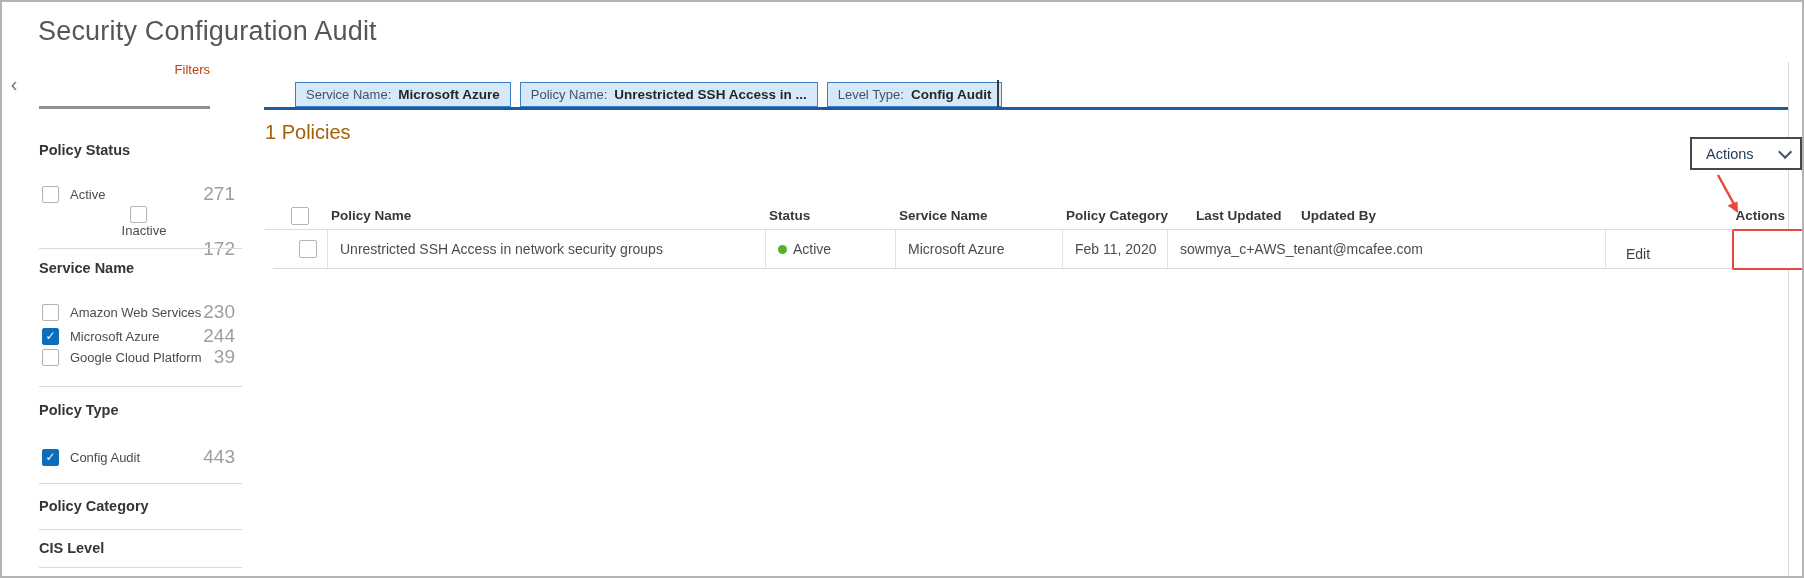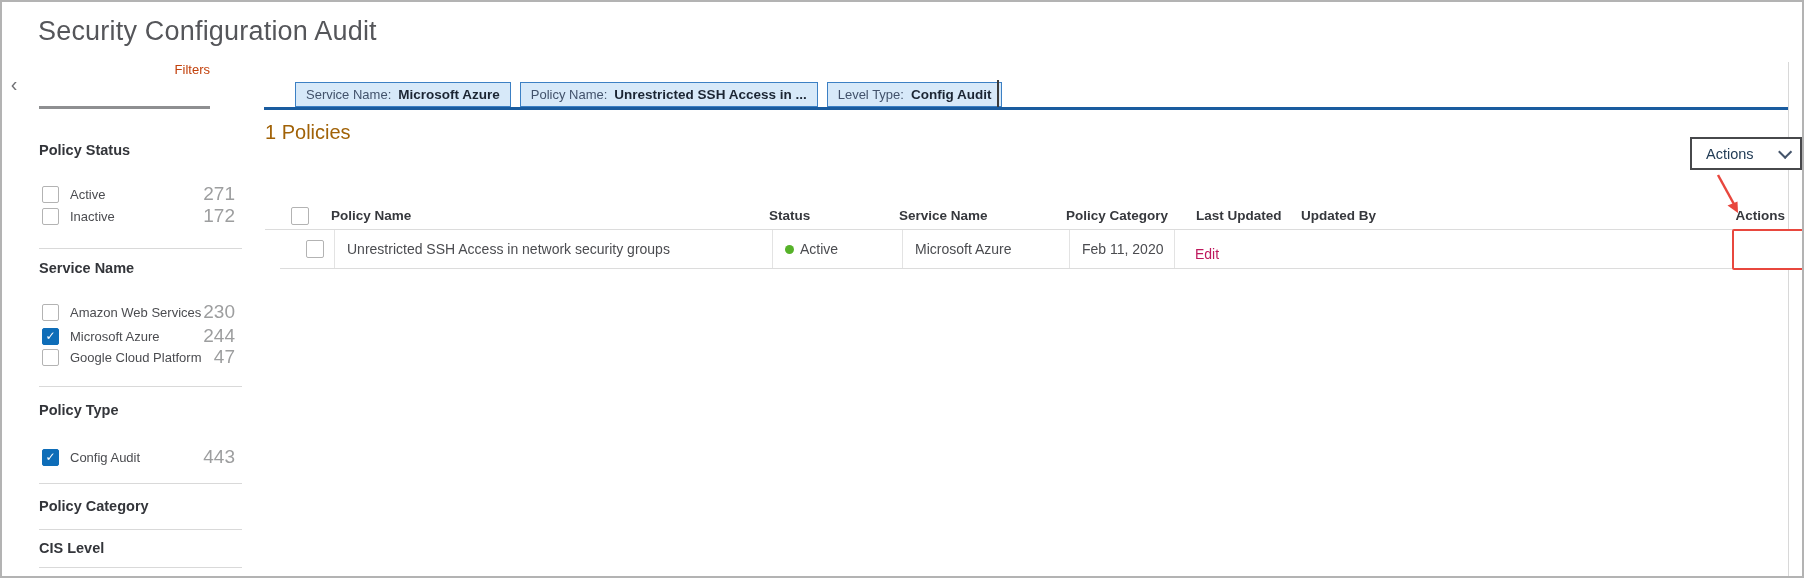--- a/index.html
+++ b/index.html
@@ -189,21 +189,21 @@
     left: 263px; top: 200px;
     width: 1524px; height: 28px;
     display: flex;
     border-bottom: 1px solid #dcdcdc;
     font-size: 13.5px;
     font-weight: 700;
     color: #36383d;
   }
   .tbl-row {
     position: absolute;
-    left: 278px; top: 228px;
+    left: 271px; top: 228px;
     width: 1524px; height: 39px;
     display: flex;
     border-bottom: 1px solid #dcdcdc;
     font-size: 14px;
     color: #4b4c50;
     background: #ffffff;
   }
   .cell { display: flex; align-items: center; padding-left: 12px; overflow: hidden; white-space: nowrap; }
   .c-check  { width: 54px;  padding-left: 26px; }
   .c-name   { width: 438px; }
@@ -216,21 +216,21 @@
   .tbl-row .cell:not(.c-check) { border-left: 1px solid #e3e3e3; }
   .tbl-row .c-act { justify-content: flex-start; padding-left: 20px; }
   .status-dot {
     width: 9px; height: 9px;
     border-radius: 50%;
     background: #56b229;
     margin-right: 6px;
     flex: 0 0 auto;
   }
   .edit-link {
-    color: #be185d;
+    color: #404040;
     cursor: pointer;
     text-decoration: none;
     margin-top: 10px;
   }
 
   
   .anno-rect {
     position: absolute;
     left: 1730px; top: 227px;
     width: 72px; height: 41px;
@@ -254,21 +254,21 @@
   <div class="collapse-btn">‹</div>
   <div class="filters-label">Filters</div>
   <div class="filters-underline"></div>
 
   <div class="side-title" style="top:140px;">Policy Status</div>
   <div class="side-row" style="top:182px;">
     <span class="checkbox"></span>
     <span class="lbl">Active</span>
     <span class="cnt">271</span>
   </div>
-  <div class="side-row" style="top:204px;">
+  <div class="side-row" style="top:204px;flex-direction:column;">
     <span class="checkbox"></span>
     <span class="lbl">Inactive</span>
     <span class="cnt">172</span>
   </div>
   <div class="side-divider" style="top:246px;"></div>
 
   <div class="side-title" style="top:258px;">Service Name</div>
   <div class="side-row" style="top:300px;">
     <span class="checkbox"></span>
     <span class="lbl">Amazon Web Services</span>
@@ -277,21 +277,21 @@
   <div class="side-row" style="top:324px;">
     <span class="checkbox checked">
         <span class="tick">✓</span>
       </span>
     <span class="lbl">Microsoft Azure</span>
     <span class="cnt">244</span>
   </div>
   <div class="side-row" style="top:345px;">
     <span class="checkbox"></span>
     <span class="lbl">Google Cloud Platform</span>
-    <span class="cnt">47</span>
+    <span class="cnt">39</span>
   </div>
   <div class="side-divider" style="top:384px;"></div>
 
   <div class="side-title" style="top:400px;">Policy Type</div>
   <div class="side-row" style="top:445px;">
     <span class="checkbox checked">
         <span class="tick">✓</span>
       </span>
     <span class="lbl">Config Audit</span>
     <span class="cnt">443</span>
@@ -348,20 +348,21 @@
     <div class="cell c-check">
       <span class="checkbox" style="width:18px;height:18px;"></span>
     </div>
     <div class="cell c-name">Unrestricted SSH Access in network security groups</div>
     <div class="cell c-status">
       <span class="status-dot"></span>
       <span>Active</span>
     </div>
     <div class="cell c-service">Microsoft Azure</div>
     <div class="cell c-date">Feb 11, 2020</div>
+    <div class="cell c-by">sowmya_c+AWS_tenant@mcafee.com</div>
     <div class="cell c-act">
       <a class="edit-link">Edit</a>
     </div>
   </div>
 
   <svg class="anno-arrow" width="50" height="52" viewBox="0 0 50 52">
     <line x1="16" y1="7" x2="33" y2="38" stroke="#e8473e" stroke-width="2.5"></line>
     <polygon points="36,45 25.5,37.5 35.5,33.5" fill="#e8473e"></polygon>
   </svg>
   <div class="anno-rect"></div>

